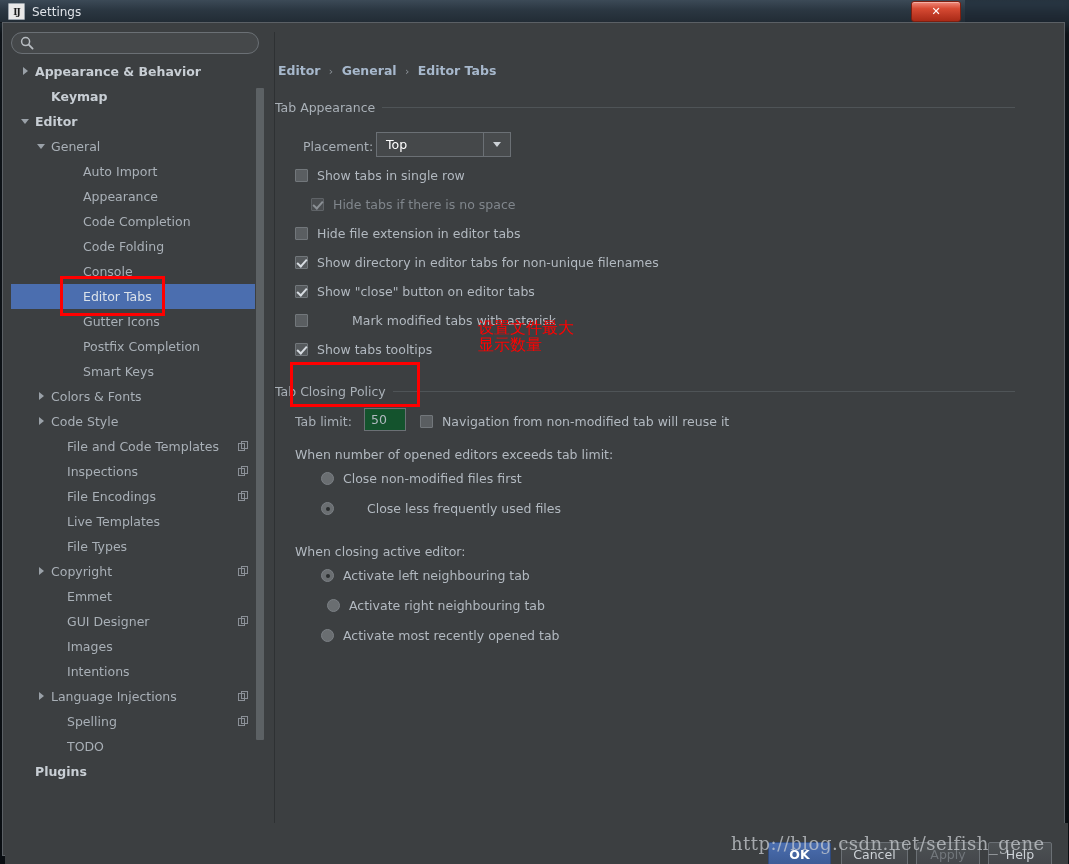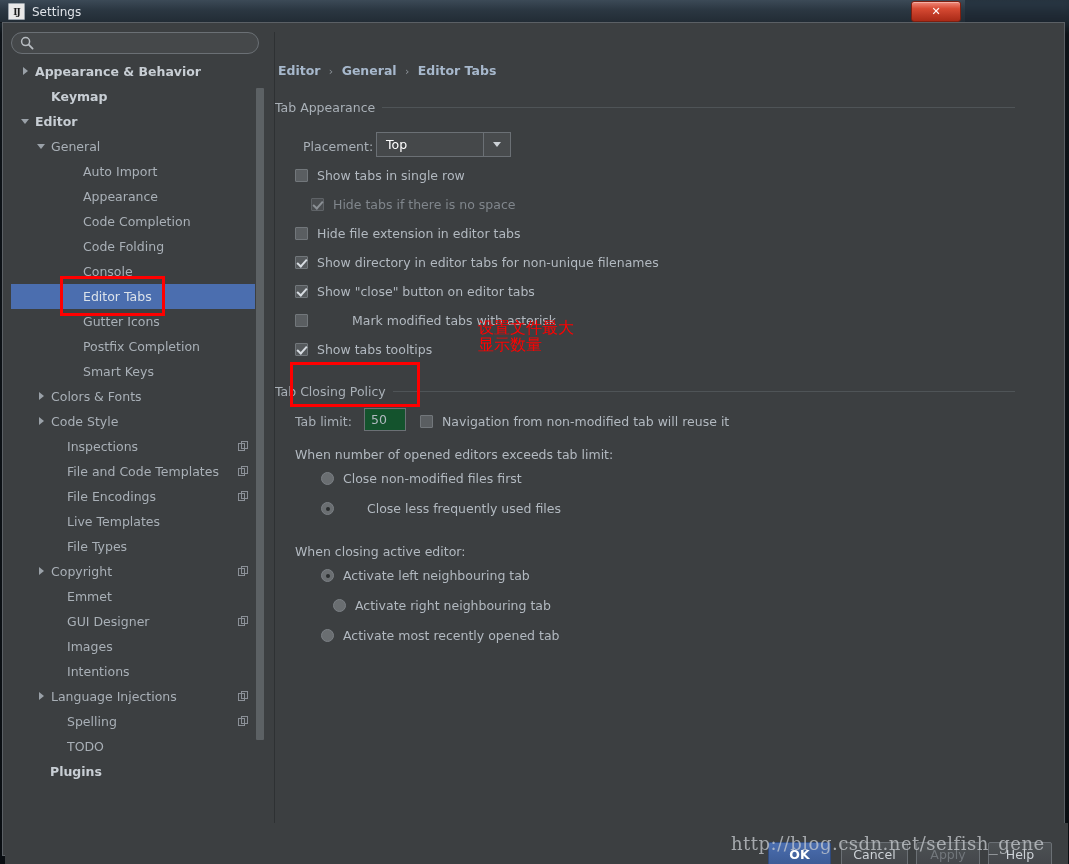--- a/index.html
+++ b/index.html
@@ -208,29 +208,29 @@
           <div class="tree-row" style="padding-left: 26px;">
             <span class="tw right"></span>
             <span>Colors &amp; Fonts</span>
           </div>
           <div class="tree-row" style="padding-left: 26px;">
             <span class="tw right"></span>
             <span>Code Style</span>
           </div>
           <div class="tree-row" style="padding-left: 42px;">
             <span class="tw"></span>
+            <span>File and Code Templates</span>
+            <span class="copy-ico"><svg viewBox="0 0 11 11" width="11" height="11">
+                <rect x="0.5" y="2.5" width="6" height="7" fill="none" stroke="#8b9097"></rect>
+                <rect x="3.5" y="0.5" width="6" height="7" fill="none" stroke="#8b9097"></rect>
+              </svg></span>
+          </div>
+          <div class="tree-row" style="padding-left: 42px;">
+            <span class="tw"></span>
             <span>Inspections</span>
-            <span class="copy-ico"><svg viewBox="0 0 11 11" width="11" height="11">
-                <rect x="0.5" y="2.5" width="6" height="7" fill="none" stroke="#8b9097"></rect>
-                <rect x="3.5" y="0.5" width="6" height="7" fill="none" stroke="#8b9097"></rect>
-              </svg></span>
-          </div>
-          <div class="tree-row" style="padding-left: 42px;">
-            <span class="tw"></span>
-            <span>File and Code Templates</span>
             <span class="copy-ico"><svg viewBox="0 0 11 11" width="11" height="11">
                 <rect x="0.5" y="2.5" width="6" height="7" fill="none" stroke="#8b9097"></rect>
                 <rect x="3.5" y="0.5" width="6" height="7" fill="none" stroke="#8b9097"></rect>
               </svg></span>
           </div>
           <div class="tree-row" style="padding-left: 42px;">
             <span class="tw"></span>
             <span>File Encodings</span>
             <span class="copy-ico"><svg viewBox="0 0 11 11" width="11" height="11">
                 <rect x="0.5" y="2.5" width="6" height="7" fill="none" stroke="#8b9097"></rect>
@@ -286,21 +286,21 @@
             <span>Spelling</span>
             <span class="copy-ico"><svg viewBox="0 0 11 11" width="11" height="11">
                 <rect x="0.5" y="2.5" width="6" height="7" fill="none" stroke="#8b9097"></rect>
                 <rect x="3.5" y="0.5" width="6" height="7" fill="none" stroke="#8b9097"></rect>
               </svg></span>
           </div>
           <div class="tree-row" style="padding-left: 42px;">
             <span class="tw"></span>
             <span>TODO</span>
           </div>
-          <div class="tree-row bold" style="padding-left: 10px; gap: 15px;">
+          <div class="tree-row bold" style="padding-left: 10px;">
             <span class="tw"></span>
             <span>Plugins</span>
           </div>
         </div>
       <div id="tree-scroll-track">
         <div id="tree-scroll-thumb"></div>
       </div>
       <div id="panel-div"></div>
     </div>
 
@@ -384,21 +384,21 @@
             <span class="cb-label">Close less frequently used files</span>
           </div>
         </div>
 
       <div class="hdr-text" style="left:20px;top:512px;">When closing active editor:</div>
       <div id="closing-radios">
           <div class="rd-row" style="left: 46px; top: 536px;">
             <span class="rdo checked"></span>
             <span class="cb-label">Activate left neighbouring tab</span>
           </div>
-          <div class="rd-row" style="left: 58px; top: 566px;">
+          <div class="rd-row" style="left: 52px; top: 566px;">
             <span class="rdo"></span>
             <span class="cb-label">Activate right neighbouring tab</span>
           </div>
           <div class="rd-row" style="left: 46px; top: 596px;">
             <span class="rdo"></span>
             <span class="cb-label">Activate most recently opened tab</span>
           </div>
         </div>
     </div>
 

